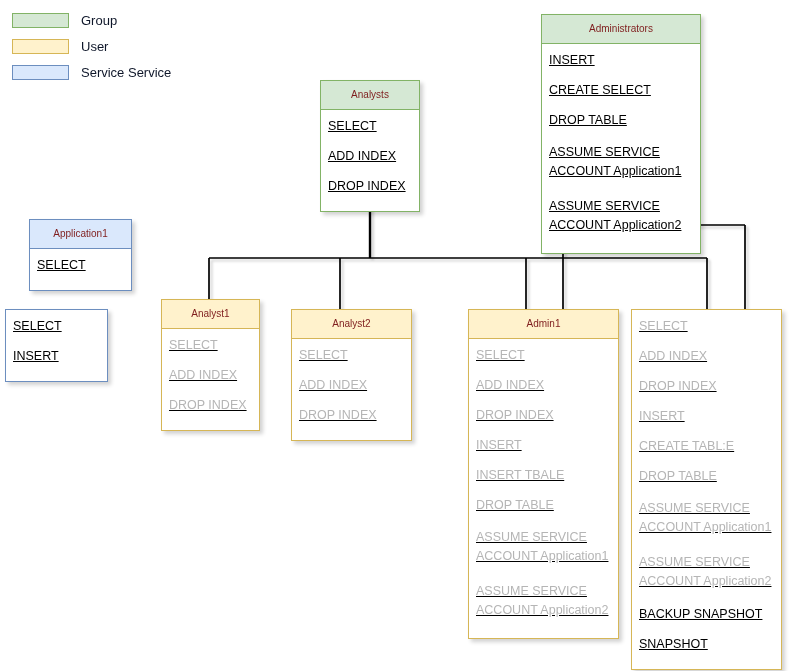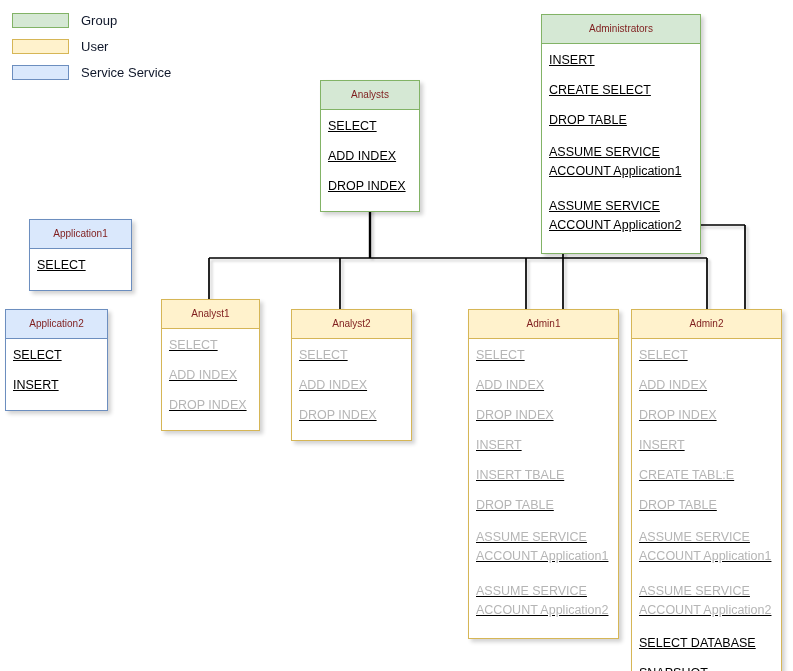--- a/index.html
+++ b/index.html
@@ -172,21 +172,20 @@
   </div>
 
   <div class="box type-service" style="left:5px; top:219px; width:103px;margin-left:24px;">
     <div class="box-header">Application1</div>
     <div class="box-body">
       <div class="perm">SELECT</div>
     </div>
   </div>
 
   <div class="box type-service" style="left:5px; top:309px; width:103px;">
-    <div class="box-header">Application2</div>
     <div class="box-body">
       <div class="perm">SELECT</div>
       <div class="perm">INSERT</div>
     </div>
   </div>
 
   <div class="box type-user" style="left:161px; top:299px; width:99px;">
     <div class="box-header">Analyst1</div>
     <div class="box-body">
       <div class="perm inherited">SELECT</div>
@@ -214,30 +213,29 @@
       <div class="perm inherited">INSERT TBALE</div>
       <div class="perm inherited">DROP TABLE</div>
       <div class="perm inherited wrapped">ASSUME SERVICE
 ACCOUNT Application1</div>
       <div class="perm inherited wrapped">ASSUME SERVICE
 ACCOUNT Application2</div>
     </div>
   </div>
 
   <div class="box type-user" style="left:631px; top:309px; width:151px;">
-    <div class="box-header">Admin2</div>
     <div class="box-body">
       <div class="perm inherited">SELECT</div>
       <div class="perm inherited">ADD INDEX</div>
       <div class="perm inherited">DROP INDEX</div>
       <div class="perm inherited">INSERT</div>
       <div class="perm inherited">CREATE TABL:E</div>
       <div class="perm inherited">DROP TABLE</div>
       <div class="perm inherited wrapped">ASSUME SERVICE
 ACCOUNT Application1</div>
       <div class="perm inherited wrapped">ASSUME SERVICE
 ACCOUNT Application2</div>
-      <div class="perm">SELECT DATABASE</div>
+      <div class="perm">BACKUP SNAPSHOT</div>
       <div class="perm">SNAPSHOT</div>
     </div>
   </div>
 
 </div>
 
 </body></html>

